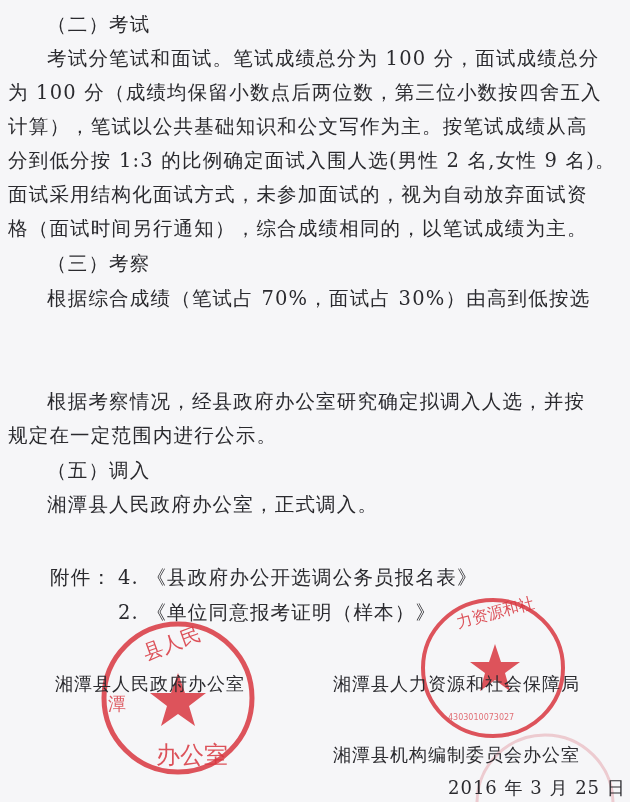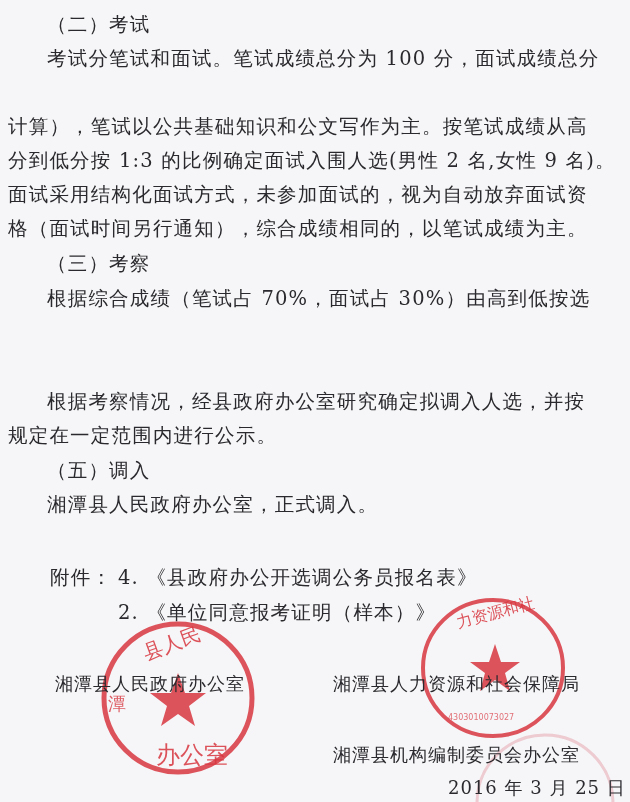--- a/index.html
+++ b/index.html
@@ -19,20 +19,21 @@
   .stamp { position: absolute; pointer-events: none; }
   .sig { position: absolute; font-size: 18px; letter-spacing: 1px; white-space: nowrap; z-index: 2; text-align: center; }
 </style>
 </head>
 <body>
 
 <div class="page">
 
   <div class="line indent" style="top:4px">（二）考试</div>
   <div class="line indent" style="top:38px">考试分笔试和面试。笔试成绩总分为 100 分，面试成绩总分</div>
+  <div class="line" style="top:72px">为 100 分（成绩均保留小数点后两位数，第三位小数按四舍五入</div>
   <div class="line" style="top:106px">计算），笔试以公共基础知识和公文写作为主。按笔试成绩从高</div>
   <div class="line" style="top:140px">分到低分按 1:3 的比例确定面试入围人选(男性 2 名,女性 9 名)。</div>
   <div class="line" style="top:174px">面试采用结构化面试方式，未参加面试的，视为自动放弃面试资</div>
   <div class="line" style="top:208px">格（面试时间另行通知），综合成绩相同的，以笔试成绩为主。</div>
 
   <div class="line indent" style="top:243px">（三）考察</div>
   <div class="line indent" style="top:278px">根据综合成绩（笔试占 70%，面试占 30%）由高到低按选</div>
 
   <div class="line indent" style="top:381px">根据考察情况，经县政府办公室研究确定拟调入人选，并按</div>
   <div class="line" style="top:415px">规定在一定范围内进行公示。</div>

